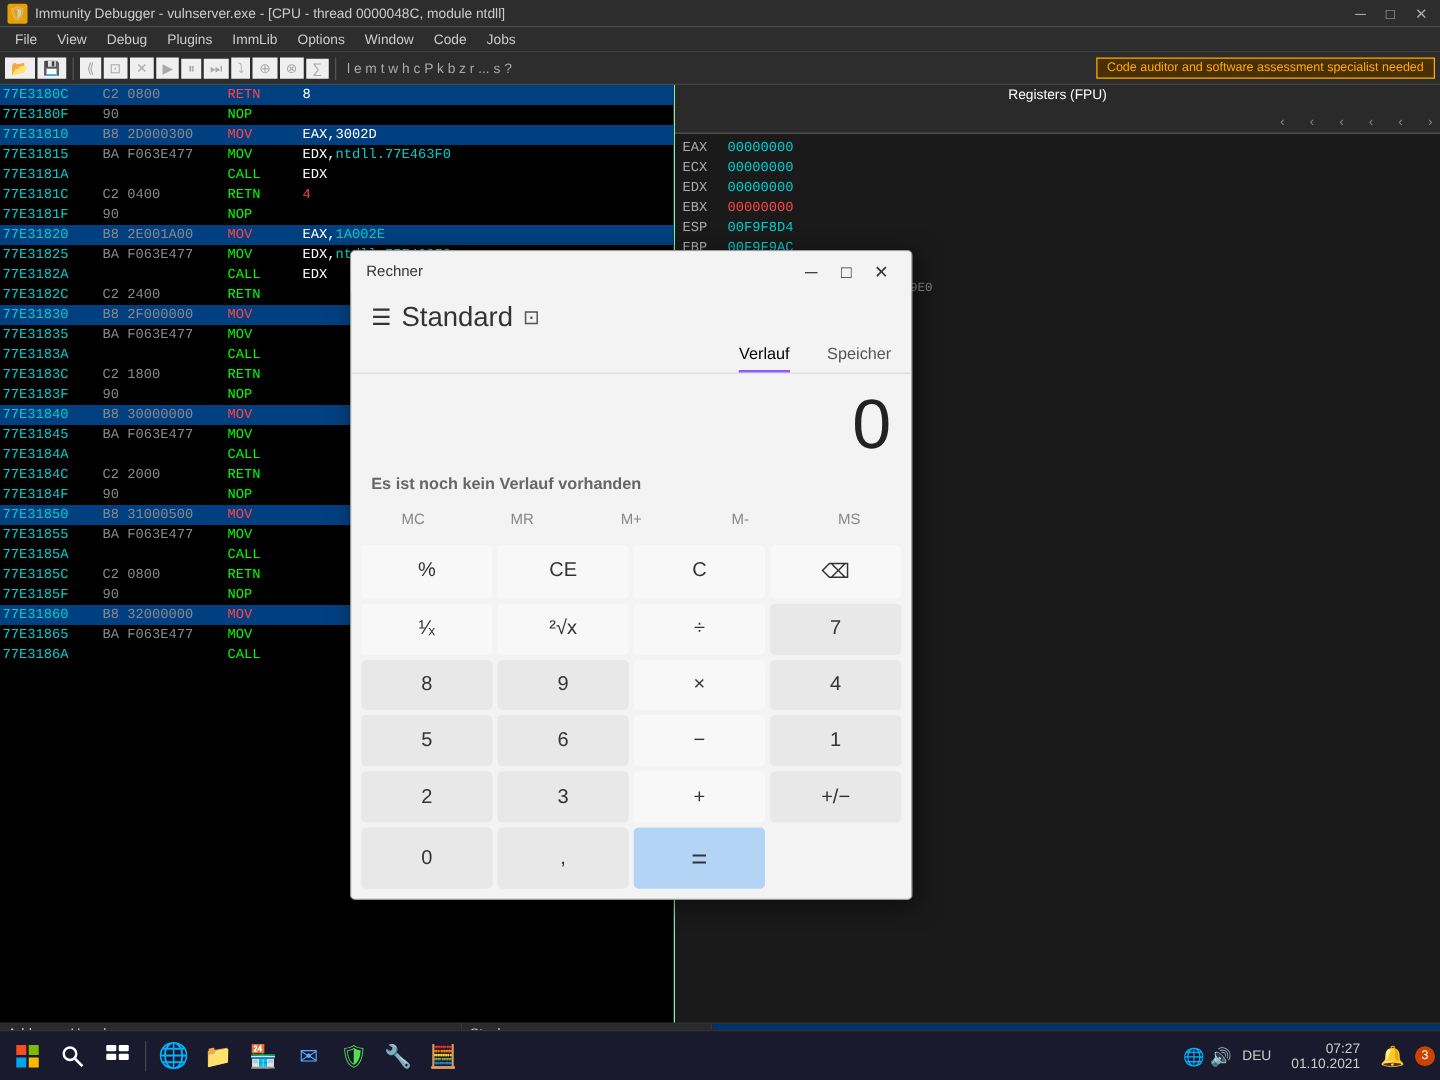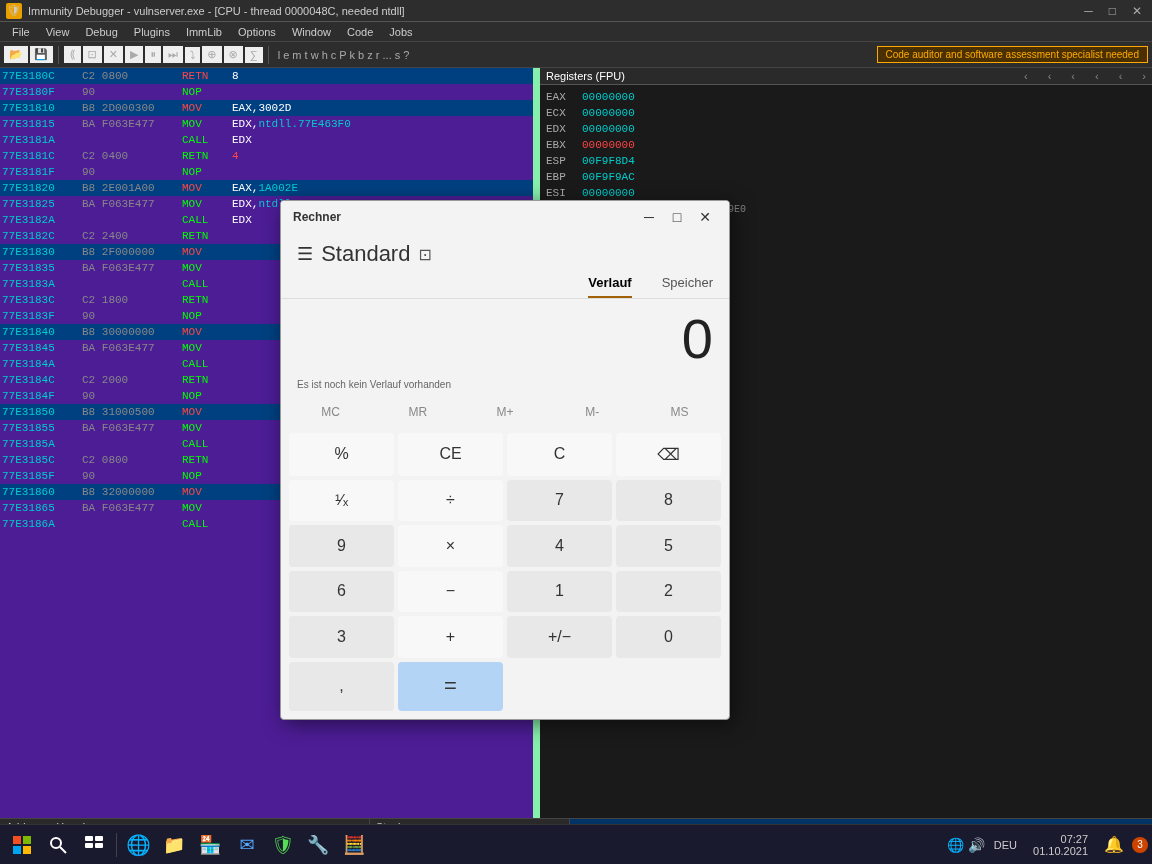--- a/index.html
+++ b/index.html
@@ -50,63 +50,64 @@
 
     
     #main {
       display: flex;
       height: calc(864px - 22px - 20px - 26px - 22px - 24px);
     }
 
     
     #cpu-panel {
       width: 540px;
-      background: #4c1d95;
-      border-right: 7px solid #86efac;
+      background: #000000;
+      border-right: 1px solid #86efac;
       overflow: hidden;
       display: flex;
       flex-direction: column;
     }
     #asm-view {
       flex: 1;
       overflow: hidden;
       font-family: 'Courier New', monospace;
       font-size: 11px;
     }
     .asm-row {
       display: flex;
       height: 16px;
       align-items: center;
       padding: 0 2px;
     }
     .asm-row.highlighted { background: #004080; }
     .asm-addr { color: #00cccc; width: 80px; flex-shrink: 0; }
     .asm-bytes { color: #888; width: 100px; flex-shrink: 0; }
-    .asm-instr { color: #00ff00; width: 50px; flex-shrink: 0; }
+    .asm-instr { color: #00ff00; width: 60px; flex-shrink: 0; }
     .asm-operand { color: #ffffff; flex: 1; }
     .asm-operand .cyan { color: #00cccc; }
     .asm-operand .red { color: #ff4444; }
 
     
     #reg-panel {
       width: 612px;
       background: #1a1a1a;
       overflow: hidden;
       display: flex;
       flex-direction: column;
     }
     #reg-panel .panel-header {
       background: #2a2a2a;
       color: #fff;
       font-size: 11px;
       padding: 2px 6px;
       border-bottom: 1px solid #555;
       display: flex;
       align-items: center;
-      gap: 0;
+      gap: 10px;
+      flex-direction: column;
     }
     #reg-panel .panel-header .nav-arrows { display: flex; gap: 20px; margin-left: auto; color: #888; }
     .reg-content { padding: 4px 6px; font-family: 'Courier New', monospace; font-size: 11px; flex: 1; }
     .reg-row { display: flex; height: 16px; align-items: center; }
     .reg-name { color: #aaaaaa; width: 36px; }
     .reg-val { color: #00cccc; width: 80px; }
     .reg-val.highlight { color: #ff4444; }
     .reg-comment { color: #888; font-size: 10px; }
 
     
@@ -210,38 +211,38 @@
       overflow: hidden;
     }
     #calc-titlebar {
       background: #f3f3f3;
       height: 32px;
       display: flex;
       align-items: center;
       padding: 0 12px;
       border-bottom: none;
     }
-    #calc-titlebar .calc-title { font-size: 12px; color: #333; flex: 1; font-weight: bold; }
+    #calc-titlebar .calc-title { font-size: 12px; color: #333; flex: 1; }
     #calc-titlebar .calc-controls { display: flex; gap: 4px; }
     #calc-titlebar .calc-ctrl-btn { width: 24px; height: 24px; border-radius: 50%; border: none; background: transparent; font-size: 14px; cursor: pointer; display: flex; align-items: center; justify-content: center; color: #333; }
 
     #calc-body { flex: 1; display: flex; flex-direction: column; padding: 0; }
     #calc-header { padding: 8px 16px 4px; display: flex; align-items: center; gap: 8px; }
     #calc-header .hamburger { font-size: 18px; color: #333; cursor: pointer; }
     #calc-header .calc-mode { font-size: 22px; font-weight: 300; color: #333; }
     #calc-header .calc-mode-icon { font-size: 16px; color: #555; cursor: pointer; }
 
     #calc-tabs { display: flex; justify-content: flex-end; padding: 0 16px; gap: 30px; border-bottom: 1px solid #ddd; margin-bottom: 4px; }
     #calc-tabs .calc-tab { font-size: 13px; color: #555; padding: 4px 0 6px; cursor: pointer; border-bottom: 2px solid transparent; }
-    #calc-tabs .calc-tab.active { color: #000; border-bottom: 2px solid #a16207; font-weight: bold; }
+    #calc-tabs .calc-tab.active { color: #000; border-bottom: 2px solid #8b5cf6; }
 
     #calc-display { padding: 8px 16px; text-align: right; }
     #calc-display .display-number { font-size: 56px; font-weight: 200; color: #222; line-height: 1; }
 
-    #calc-history { padding: 4px 16px; font-size: 10px; color: #666; min-height: 20px; }
+    #calc-history { padding: 4px 16px; font-size: 13px; color: #666; min-height: 20px; font-weight: bold; }
 
     #calc-memory { display: flex; padding: 4px 8px; gap: 4px; }
     #calc-memory .mem-btn { flex: 1; padding: 6px 4px; background: transparent; border: none; color: #888; font-size: 12px; cursor: pointer; border-radius: 4px; text-align: center; }
 
     #calc-keypad { flex: 1; display: grid; grid-template-columns: repeat(4, 1fr); gap: 4px; padding: 4px 8px 8px; }
     .calc-key {
       background: #e8e8e8;
       border: none;
       border-radius: 4px;
       font-size: 16px;
@@ -254,21 +255,21 @@
     .calc-key.light { background: #f8f8f8; }
     .calc-key.equals { background: #b3d4f5; font-size: 22px; }
 
     .no-select { user-select: none; }
   </style>
 </head>
 <body class="no-select">
 
 <div id="titlebar">
   <div class="icon">🛡</div>
-  <span class="title">Immunity Debugger - vulnserver.exe - [CPU - thread 0000048C, needed ntdll]</span>
+  <span class="title">Immunity Debugger - vulnserver.exe - [CPU - thread 0000048C, module ntdll]</span>
   <div class="win-controls">
     <span>─</span>
     <span>□</span>
     <span class="close">✕</span>
   </div>
 </div>
 
 <div id="menubar">
   <span>File</span>
   <span>View</span>
@@ -608,20 +609,21 @@
         <button class="mem-btn">M+</button>
         <button class="mem-btn">M-</button>
         <button class="mem-btn">MS</button>
       </div>
     <div id="calc-keypad">
     <button class="calc-key light">%</button>
         <button class="calc-key light">CE</button>
         <button class="calc-key light">C</button>
         <button class="calc-key light">⌫</button>
         <button class="calc-key light">¹∕ₓ</button>
+        <button class="calc-key light">²√x</button>
         <button class="calc-key light">÷</button>
         <button class="calc-key">7</button>
         <button class="calc-key">8</button>
         <button class="calc-key">9</button>
         <button class="calc-key light">×</button>
         <button class="calc-key">4</button>
         <button class="calc-key">5</button>
         <button class="calc-key">6</button>
         <button class="calc-key light">−</button>
         <button class="calc-key">1</button>

